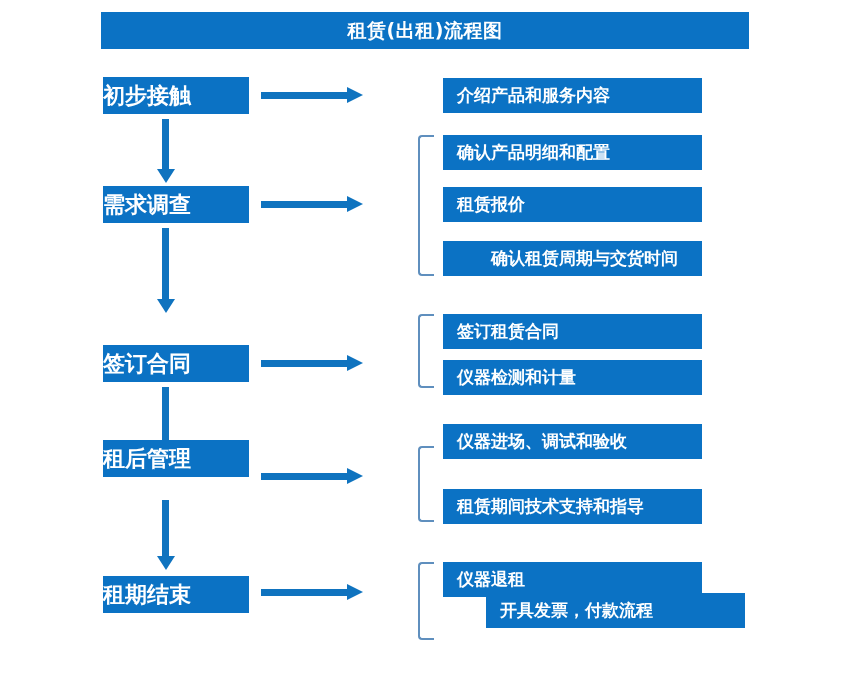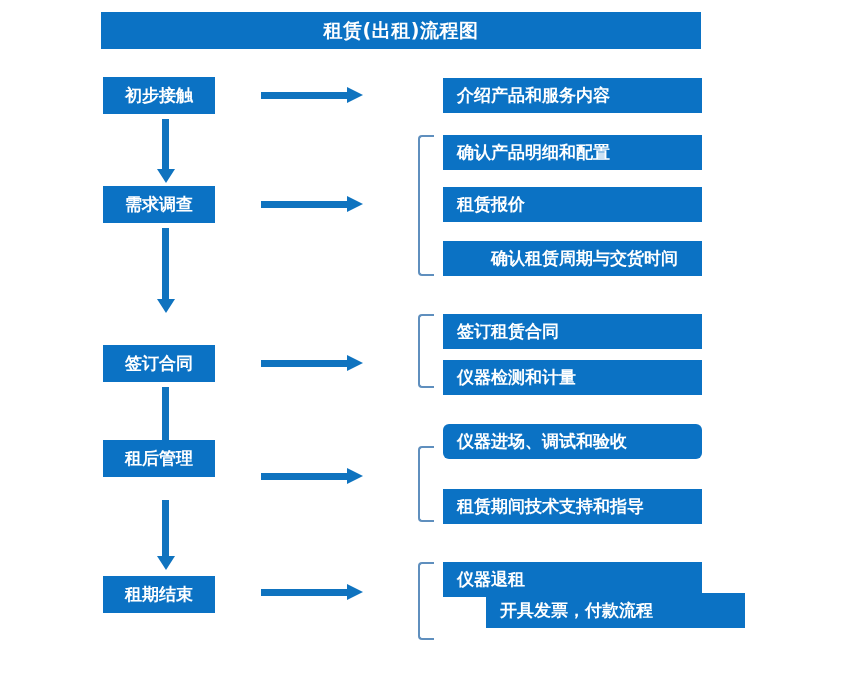--- a/index.html
+++ b/index.html
@@ -19,21 +19,21 @@
     left: 0; top: 0;
     width: 844px;
     height: 688px;
   }
 
   
   .title-bar {
     position: absolute;
     left: 101px;
     top: 12px;
-    width: 600px;
+    width: 648px;
     height: 37px;
     background: #0b72c4;
     color: #ffffff;
     font-weight: bold;
     font-size: 19px;
     line-height: 37px;
     text-align: center;
     letter-spacing: 0.5px;
     white-space: nowrap;
   }
@@ -41,25 +41,24 @@
   
   .box {
     position: absolute;
     background: #0b72c4;
     color: #ffffff;
     font-weight: bold;
     white-space: nowrap;
     overflow: hidden;
   }
   .box-left {
-    width: 112px;
+    width: 146px;
     height: 37px;
     line-height: 37px;
-    font-size: 17px;
-    text-align: center;
+    font-size: 22px;
     left: 103px;
   }
   .box-right {
     left: 443px;
     width: 259px;
     height: 35px;
     line-height: 35px;
     font-size: 17px;
     text-align: left;
     padding-left: 14px;
@@ -186,21 +185,21 @@
 
   <div class="box box-left" style="top:440px;">租后管理</div>
 
   <div class="h-arrow" style="top:466px;">
     <div class="shaft"></div>
     <div class="head"></div>
   </div>
 
   <div class="bracket" style="top:446px; height:76px;"></div>
 
-  <div class="box box-right" style="top:424px;border-radius:6px;">仪器进场、调试和验收</div>
+  <div class="box box-right" style="top:424px;">仪器进场、调试和验收</div>
   <div class="box box-right" style="top:489px;">租赁期间技术支持和指导</div>
 
   <div class="v-arrow" style="top:500px; height:70px;">
     <div class="shaft" style="height:56px;"></div>
     <div class="head" style="top:56px;"></div>
   </div>
 
   <div class="box box-left" style="top:576px;">租期结束</div>
 
   <div class="h-arrow" style="top:582px;">

